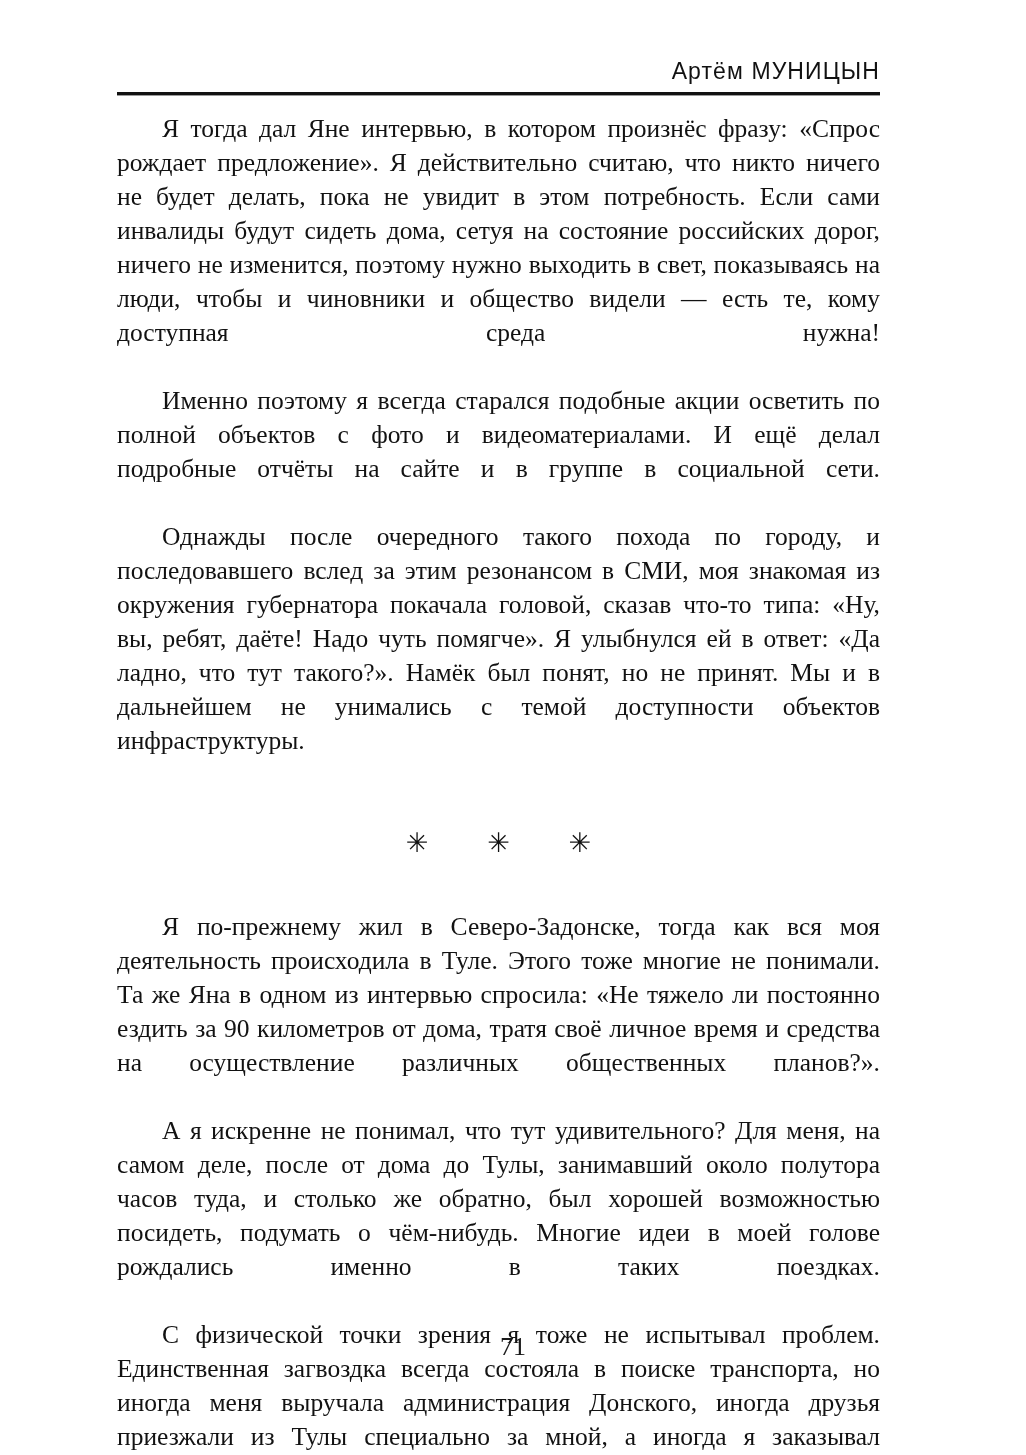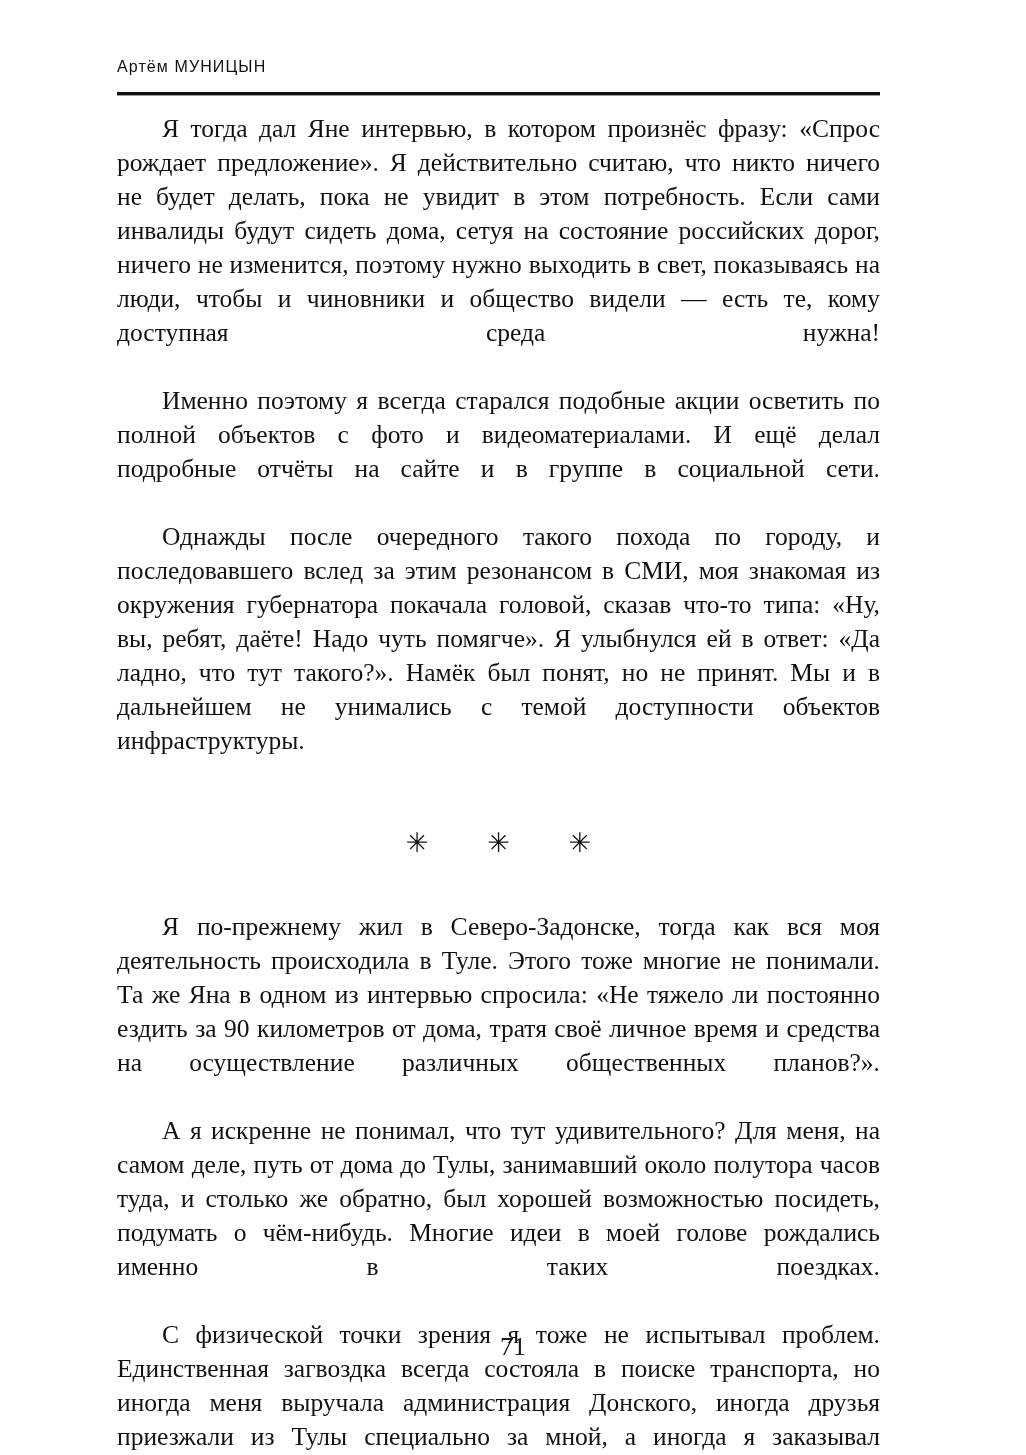--- a/index.html
+++ b/index.html
@@ -23,23 +23,23 @@
     overflow: hidden;
     box-sizing: border-box;
   }
 
   
   .running-head {
     position: absolute;
     left: 117px;
     top: 58px;
     width: 763px;
-    text-align: left;
+    text-align: right;
     font-family: "Liberation Sans", "DejaVu Sans", sans-serif;
-    font-size: 16px;
+    font-size: 23px;
     letter-spacing: 1.1px;
     color: #111111;
     white-space: nowrap;
   }
 
   .head-rule {
     position: absolute;
     left: 117px;
     top: 92px;
     width: 763px;
@@ -120,21 +120,21 @@
     <p class="body-par">Именно поэтому я всегда старался подобные акции осветить по полной объектов с фото и видеоматериалами. И ещё делал подробные отчёты на сайте и в группе в социальной сети.</p>
 
     <p class="body-par">Однажды после очередного такого похода по городу, и последовавшего вслед за этим резонансом в СМИ, моя знакомая из окружения губернатора покачала головой, сказав что-то типа: «Ну, вы, ребят, даёте! Надо чуть помягче». Я улыбнулся ей в ответ: «Да ладно, что тут такого?». Намёк был понят, но не принят. Мы и в дальнейшем не унимались с темой доступности объектов инфраструктуры.</p>
 
     <div class="scene-divider">✳  ✳  ✳</div>
 
     <div class="section-gap"></div>
 
     <p class="body-par">Я по-прежнему жил в Северо-Задонске, тогда как вся моя деятельность происходила в Туле. Этого тоже многие не понимали. Та же Яна в одном из интервью спросила: «Не тяжело ли постоянно ездить за 90 километров от дома, тратя своё личное время и средства на осуществление различных общественных планов?».</p>
 
-    <p class="body-par">А я искренне не понимал, что тут удивительного? Для меня, на самом деле, путь от дома до Тулы, занимавший около полутора часов туда, и столько же обратно, был хорошей возможностью посидеть, подумать о чём-нибудь. Многие идеи в моей голове рождались именно в таких поездках.</p>
+    <p class="body-par">А я искренне не понимал, что тут удивительного? Для меня, на самом деле, после от дома до Тулы, занимавший около полутора часов туда, и столько же обратно, был хорошей возможностью посидеть, подумать о чём-нибудь. Многие идеи в моей голове рождались именно в таких поездках.</p>
 
     <p class="body-par">С физической точки зрения я тоже не испытывал проблем. Единственная загвоздка всегда состояла в поиске транспорта, но иногда меня выручала администрация Донского, иногда друзья приезжали из Тулы специально за мной, а иногда я заказывал социальное такси, которое тогда только появилось в регионе.</p>
 
   </div>
 
   <div class="folio">71</div>
 
 </div>
 
 </body></html>

